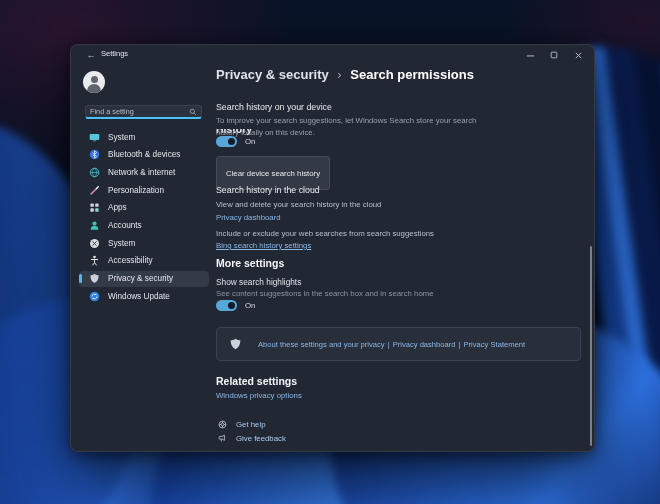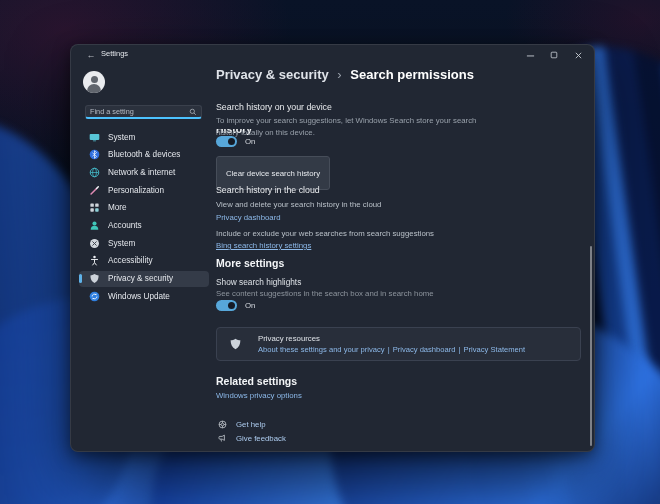--- a/index.html
+++ b/index.html
@@ -181,21 +181,21 @@
           </svg>
         <span>Personalization</span>
       </div>
       <div class="navitem">
         <svg class="nicon" viewBox="0 0 16 16">
             <rect x="2" y="2" width="5" height="5" rx="1" fill="#cfd4da"></rect>
             <rect x="9" y="2" width="5" height="5" rx="1" fill="#cfd4da"></rect>
             <rect x="2" y="9" width="5" height="5" rx="1" fill="#cfd4da"></rect>
             <rect x="9" y="9" width="5" height="5" rx="1" fill="#8fd0d8"></rect>
           </svg>
-        <span>More</span>
+        <span>Apps</span>
       </div>
       <div class="navitem">
         <svg class="nicon" viewBox="0 0 16 16">
             <circle cx="8" cy="5" r="3" fill="#3fc6b8"></circle>
             <path d="M2.5 14 a5.5 5.5 0 0 1 11 0 Z" fill="#3fc6b8"></path>
           </svg>
         <span>Accounts</span>
       </div>
       <div class="navitem">
         <svg class="nicon" viewBox="0 0 16 16">
@@ -261,21 +261,20 @@
         <div class="knob"></div>
       </div>
       <span class="toggle-label">On</span>
     </div>
 
     <div class="card">
       <svg width="13" height="14" viewBox="0 0 16 16">
         <path d="M8 1.5 C10 2.8,12 3.3,14 3.5 C14 9,12 12.5,8 14.5 C4 12.5,2 9,2 3.5 C4 3.3,6 2.8,8 1.5 Z" fill="#ccd2da"></path>
       </svg>
       <div class="ctext">
-        <span class="ctitle">Privacy resources</span>
         <span class="clinks">
           <a>About these settings and your privacy</a><span class="csep">|</span><a>Privacy dashboard</a><span class="csep">|</span><a>Privacy Statement</a>
         </span>
       </div>
     </div>
 
     <div class="sechead" style="top:330px">Related settings</div>
     <a class="link" style="top:346px">Windows privacy options</a>
 
     <div class="footrow" style="top:375px">

